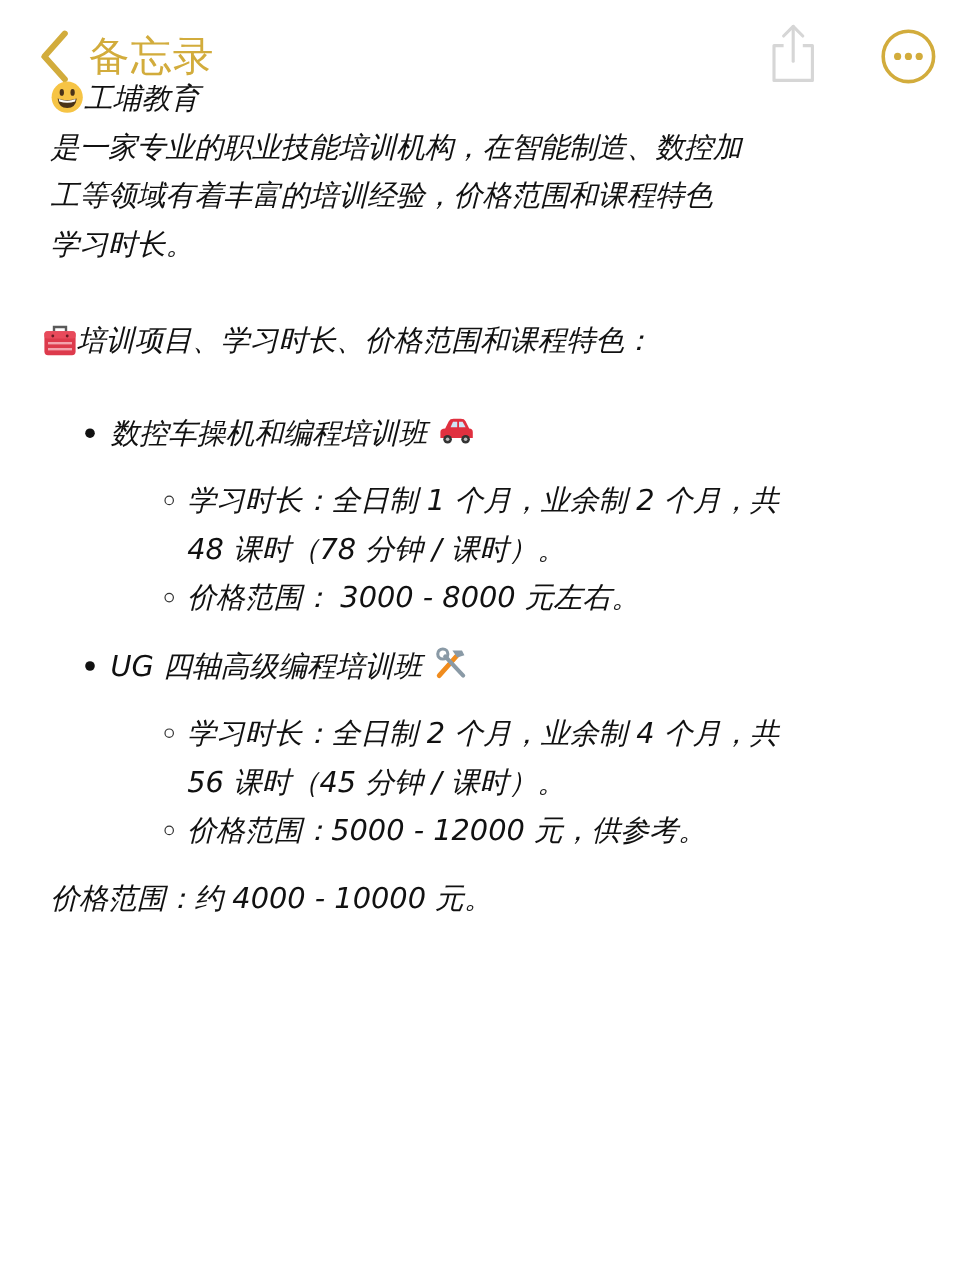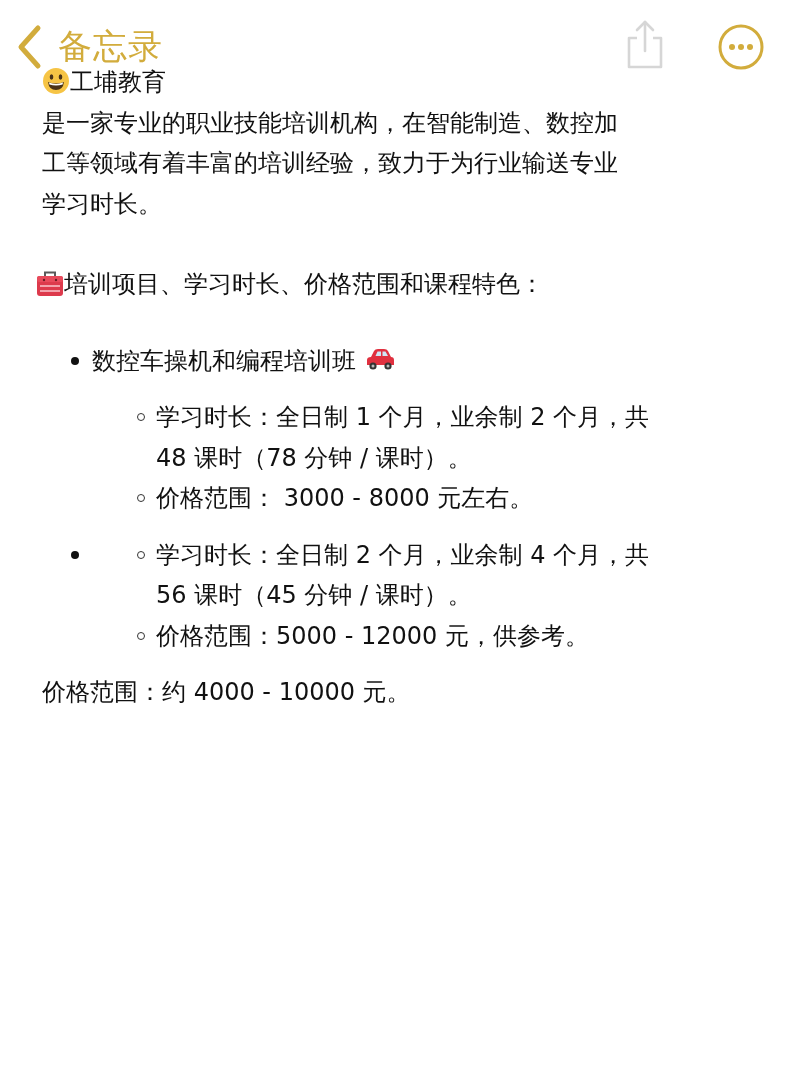--- a/index.html
+++ b/index.html
@@ -1,29 +1,29 @@
 <!DOCTYPE html>
 <html><head>
 <meta charset="utf-8">
 <style>
   html, body { margin: 0; padding: 0; background: #ffffff; }
   body {
     width: 800px; height: 1069px; overflow: hidden; position: relative;
     font-family: "DejaVu Sans", "Liberation Sans", sans-serif;
     color: #111111;
   }
-  .navbar { position: absolute; left: 0; top: 0; width: 648px; height: 80px; }
+  .navbar { position: absolute; left: 16px; top: 0; width: 648px; height: 80px; }
   .back-btn { position: absolute; left: 14px; top: 22px; height: 50px; display: flex; align-items: center; cursor: pointer; }
   .back-btn svg { width: 30px; height: 46px; }
   .back-label { color: #d2ac3c; font-size: 34px; margin-left: 14px; letter-spacing: 1px; }
   .share-btn { position: absolute; left: 622px; top: 18px; width: 46px; height: 54px; cursor: pointer; }
   .more-btn { position: absolute; left: 716px; top: 22px; width: 50px; height: 50px; cursor: pointer; }
 
   .content { position: absolute; left: 42px; top: 62px; width: 730px; font-size: 24px; line-height: 40.5px; }
-  .line { white-space: nowrap; }
+  .line { white-space: nowrap; font-style: italic; }
   .emoji { display: inline-block; vertical-align: -5px; width: 28px; height: 28px; }
   .gap { height: 40px; }
   .gap2 { height: 36px; }
 
   ul.l1 { list-style: none; margin: 0; padding: 0 0 0 50px; }
   ul.l1 > li { position: relative; }
   ul.l1 > li > .bullet-dot { position: absolute; left: -21px; top: 16px; width: 8px; height: 8px; border-radius: 50%; background: #111; }
   ul.l2 { list-style: none; margin: 16px; padding: 0 0 0 48px; }
   ul.l2 > li { position: relative; }
   ul.l2 > li > .bullet-circle { position: absolute; left: -19px; top: 16px; width: 6px; height: 6px; border-radius: 50%; border: 1.4px solid #333; }
@@ -62,21 +62,21 @@
     <svg class="emoji" viewBox="0 0 28 28">
       <circle cx="14" cy="14" r="13" fill="#f6c445"></circle>
       <ellipse cx="9.5" cy="10" rx="1.8" ry="2.8" fill="#4a3318"></ellipse>
       <ellipse cx="18.5" cy="10" rx="1.8" ry="2.8" fill="#4a3318"></ellipse>
       <path d="M6 15 Q14 18 22 15 Q21 23 14 23 Q7 23 6 15 Z" fill="#4a3318"></path>
       <path d="M7 15.6 Q14 18.2 21 15.6 L20.6 17.6 Q14 19.6 7.4 17.6 Z" fill="#ffffff"></path>
     </svg><span>工埔教育</span>
   </div>
 
   <div class="line">是一家专业的职业技能培训机构，在智能制造、数控加</div>
-  <div class="line">工等领域有着丰富的培训经验，致力于为行业输送专业</div>
+  <div class="line">工等领域有着丰富的培训经验，价格范围和课程特色</div>
   <div class="line">学习时长。</div>
 
   <div class="gap"></div>
 
   <div class="line" style="margin-left:-6px;">
     <svg class="emoji" viewBox="0 0 28 28">
       <path d="M9 7 V3.5 H19 V7" fill="none" stroke="#5a5a5a" stroke-width="2"></path>
       <rect x="1" y="7" width="26" height="20" rx="3" fill="#dd3a4c"></rect>
       <rect x="1" y="7" width="26" height="6" rx="2" fill="#e84a5b"></rect>
       <rect x="4" y="16" width="20" height="2" fill="#f3a3ad"></rect>
@@ -111,20 +111,28 @@
         </li>
         <li>
           <span class="bullet-circle"></span>
           <span class="item-text line">价格范围： 3000 - 8000 元左右。</span>
         </li>
       </ul>
     </li>
 
     <li>
       <span class="bullet-dot"></span>
+      <span class="item-text line">
+        <span>UG 四轴高级编程培训班</span><svg class="inline-emoji" viewBox="0 0 32 28">
+          <path d="M6 24 L22 6" stroke="#f08c1e" stroke-width="4" stroke-linecap="round"></path>
+          <path d="M17 3 L25 3 L27 7 L21 9 Z" fill="#8a9aa6"></path>
+          <path d="M26 24 L11 8" stroke="#8a9aa6" stroke-width="3.4" stroke-linecap="round"></path>
+          <circle cx="9" cy="6" r="4.2" fill="none" stroke="#8a9aa6" stroke-width="2.6"></circle>
+        </svg>
+      </span>
       <ul class="l2">
         <li>
           <span class="bullet-circle"></span>
           <span class="item-text line">学习时长：全日制 2 个月，业余制 4 个月，共</span>
           <span class="item-text line">56 课时（45 分钟 / 课时）。</span>
         </li>
         <li>
           <span class="bullet-circle"></span>
           <span class="item-text line">价格范围：5000 - 12000 元，供参考。</span>
         </li>

